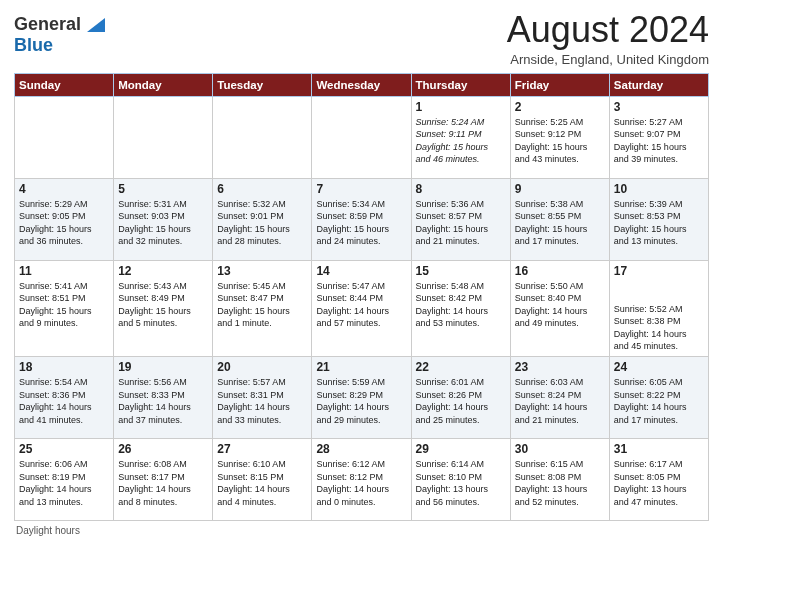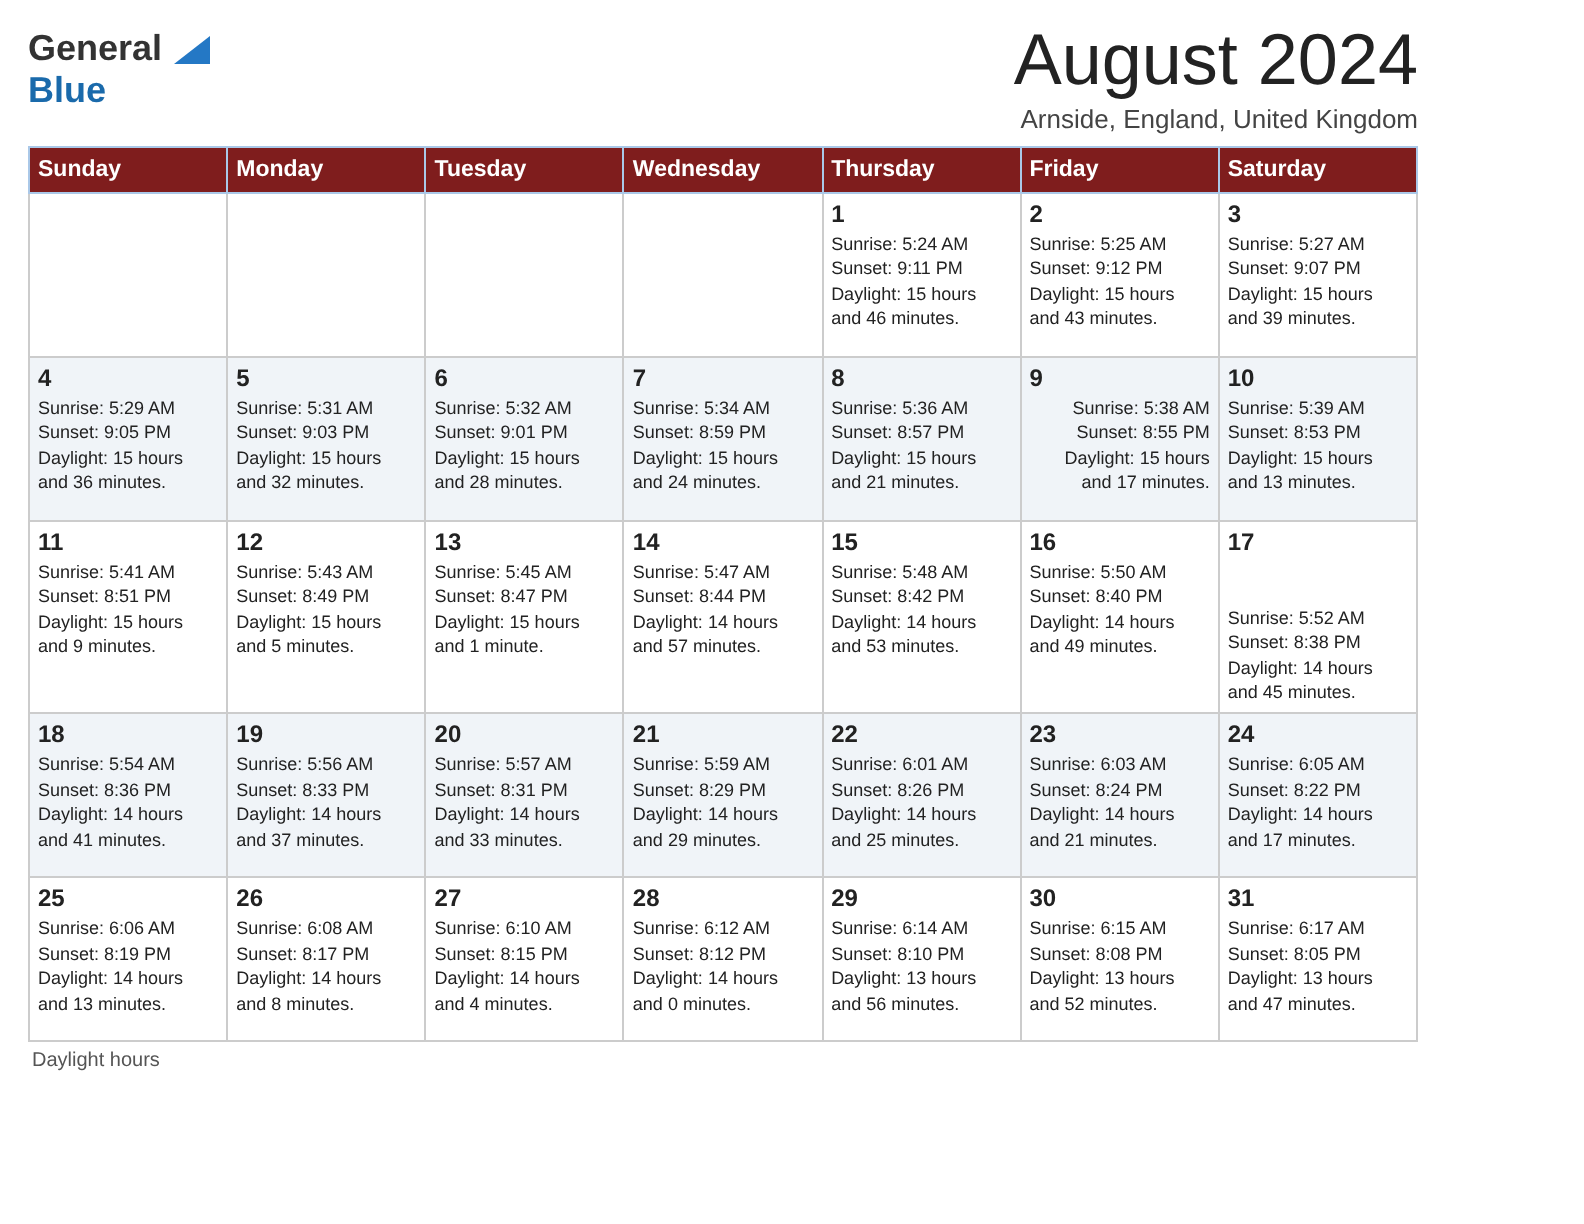--- a/index.html
+++ b/index.html
@@ -139,21 +139,21 @@
         </tr>
     </thead>
     <tbody id="calendar-body">
     <tr>
           <td class="empty-cell"></td>
           <td class="empty-cell"></td>
           <td class="empty-cell"></td>
           <td class="empty-cell"></td>
           <td>
             <span class="day-num">1</span>
-            <div class="day-info" style="white-space: pre-line;">Sunrise: 5:24 AM
+            <div class="day-info" style="white-space: pre-line; font-style: italic;">Sunrise: 5:24 AM
 Sunset: 9:11 PM
 Daylight: 15 hours
 and 46 minutes.</div>
           </td>
           <td>
             <span class="day-num">2</span>
             <div class="day-info" style="white-space: pre-line;">Sunrise: 5:25 AM
 Sunset: 9:12 PM
 Daylight: 15 hours
 and 43 minutes.</div>
@@ -197,21 +197,21 @@
           </td>
           <td>
             <span class="day-num">8</span>
             <div class="day-info" style="white-space: pre-line;">Sunrise: 5:36 AM
 Sunset: 8:57 PM
 Daylight: 15 hours
 and 21 minutes.</div>
           </td>
           <td>
             <span class="day-num">9</span>
-            <div class="day-info" style="white-space: pre-line; text-align: right;">Sunrise: 5:38 AM
+            <div class="day-info" style="white-space: pre-line;">Sunrise: 5:38 AM
 Sunset: 8:55 PM
 Daylight: 15 hours
 and 17 minutes.</div>
           </td>
           <td>
             <span class="day-num">10</span>
             <div class="day-info" style="white-space: pre-line;">Sunrise: 5:39 AM
 Sunset: 8:53 PM
 Daylight: 15 hours
 and 13 minutes.</div>

